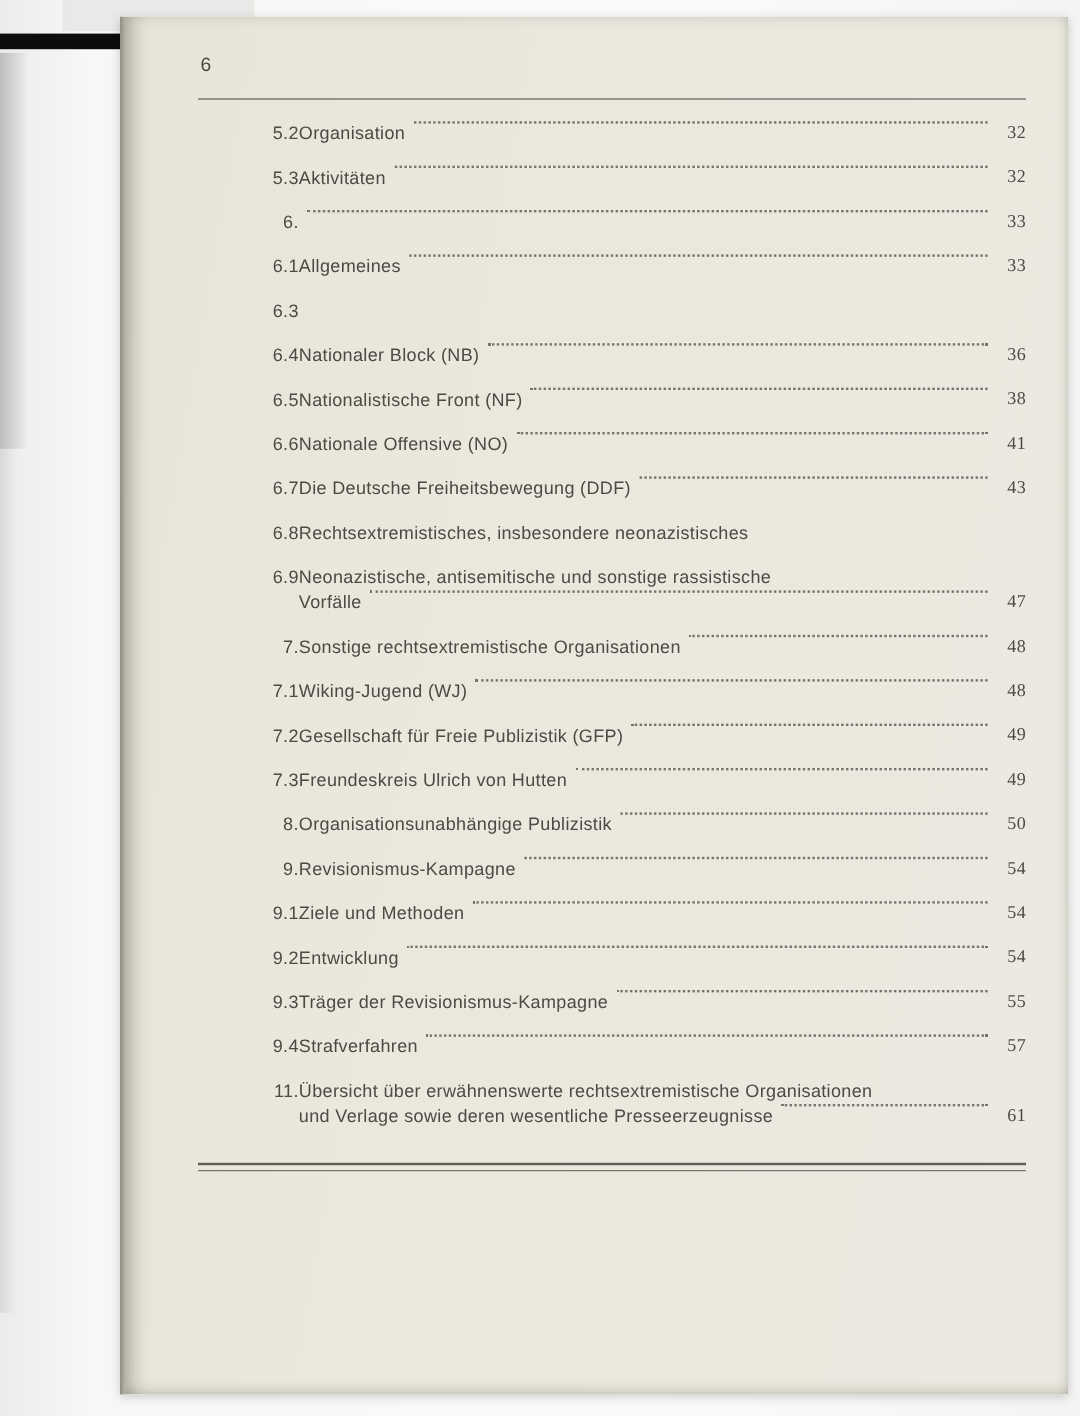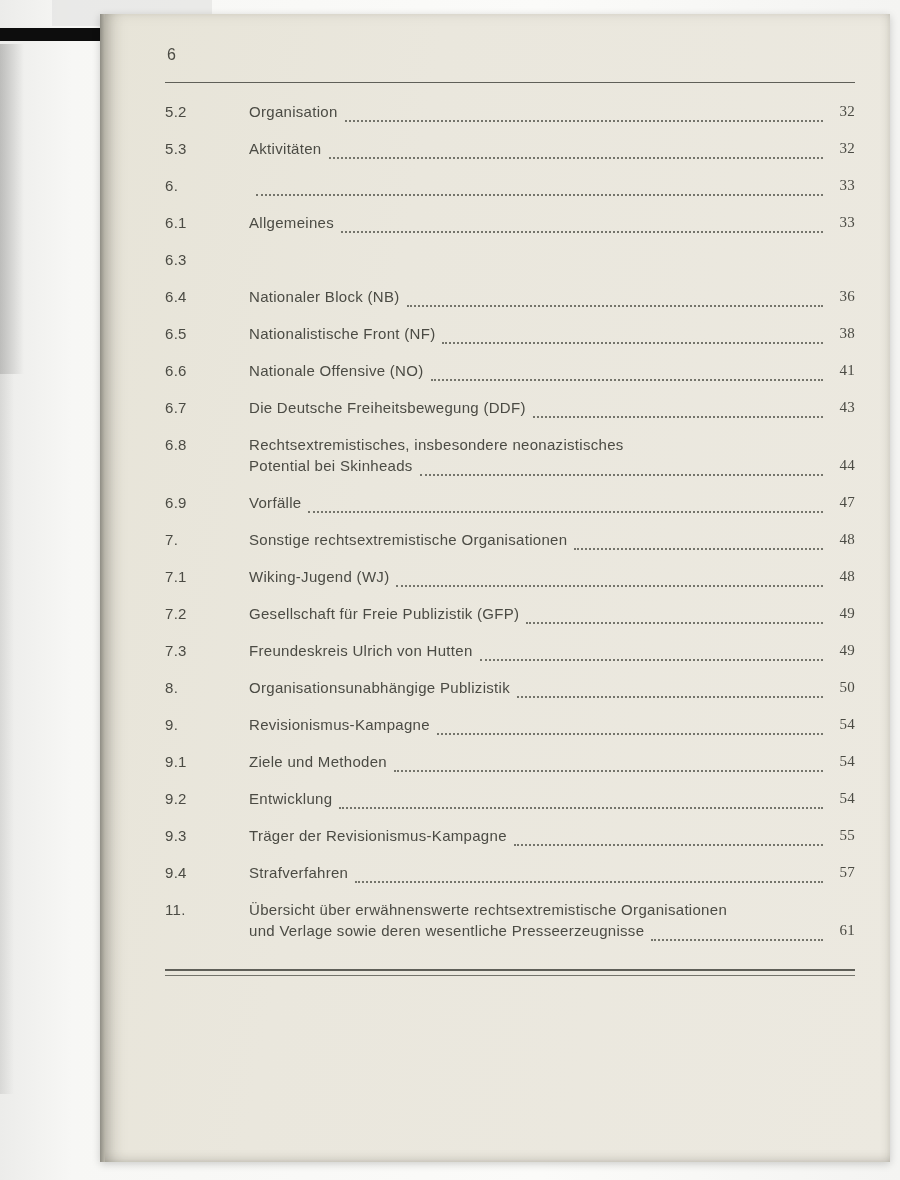--- a/index.html
+++ b/index.html
@@ -53,24 +53,24 @@
     border-top:1.5px solid var(--rule,#5f5f58);
   }
 
   .toc { margin-top:18px; }
   .toc-row {
     display:flex;
     margin-bottom:16px;
     color:var(--text,#4b4b44);
     font-size:15px; line-height:21px; letter-spacing:.3px;
   }
-  .toc-num { width:84px; flex:none; }
+  .toc-num { width:84px; flex:none;text-align:right; }
   .toc-body { flex:1; min-width:0; }
   .toc-pre { }
-  .toc-line { display:flex; align-items:flex-end; }
+  .toc-line { display:flex; align-items:flex-start; }
   .toc-title { flex:none; }
   .leader {
     flex:1; min-width:18px;
     margin:0 6px 0 7px;
     border-bottom:2px dotted var(--leader-dots,#74746b);
   }
   .toc-page { flex:none; min-width:26px; text-align:right;font-family:Liberation Serif, serif; }
 
   .bottom-rules { margin-top:28px; }
   .bottom-rules .r1 { border-top:2px solid var(--rule,#5f5f58); }
@@ -188,31 +188,27 @@
         <span class="leader"></span>
         <span class="toc-page">43</span>
       </div>
     </div>
   </div>
 
   <div class="toc-row">
     <div class="toc-num">6.8</div>
     <div class="toc-body">
       <div class="toc-pre">Rechtsextremistisches, insbesondere neonazistisches</div>
-      <div class="toc-line">
-        <span class="toc-title">Potential bei Skinheads</span>
-        <span class="leader"></span>
-        <span class="toc-page">44</span>
-      </div>
     </div>
   </div>
 
   <div class="toc-row">
     <div class="toc-num">6.9</div>
     <div class="toc-body">
+      <div class="toc-pre">Neonazistische, antisemitische und sonstige rassistische</div>
       <div class="toc-line">
         <span class="toc-title">Vorfälle</span>
         <span class="leader"></span>
         <span class="toc-page">47</span>
       </div>
     </div>
   </div>
 
   <div class="toc-row">
     <div class="toc-num">7.</div>

